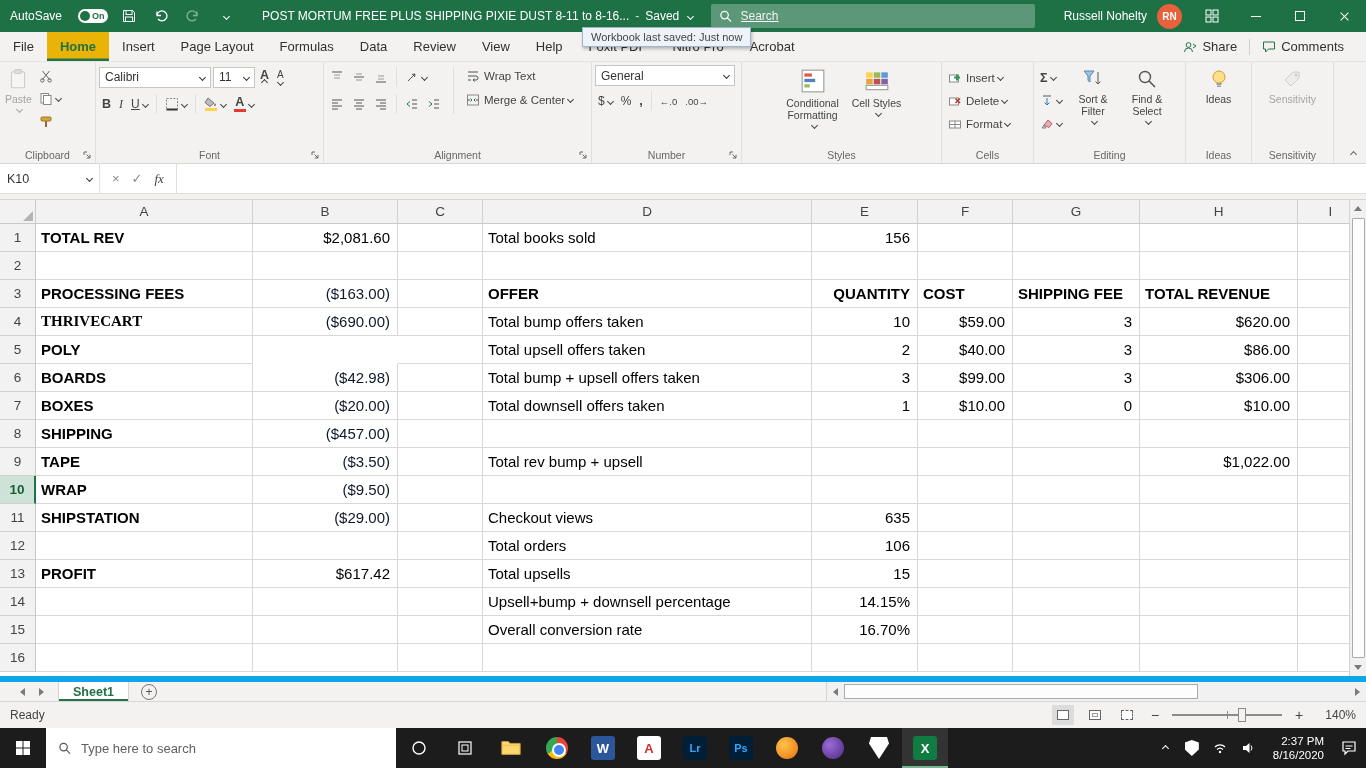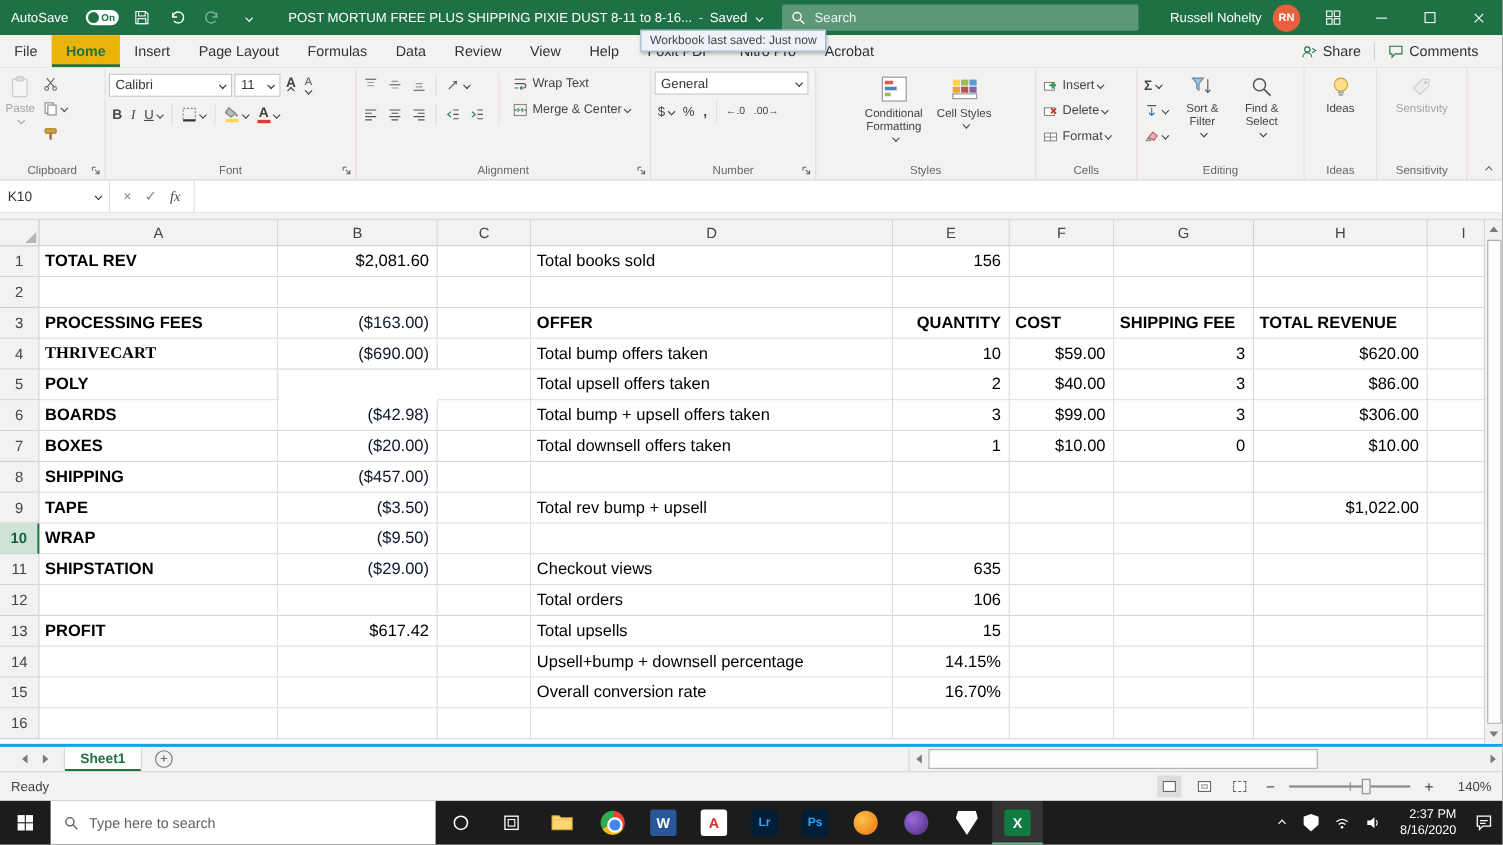--- a/index.html
+++ b/index.html
@@ -14,21 +14,21 @@
   .knob { width:10px; height:10px; border-radius:50%; background:#1E7145; }
   .toggle span { font-size:9px; color:#1E7145; font-weight:bold; }
   .qbtn { width:22px; height:22px; display:flex; align-items:center; justify-content:center; }
   .qbtn svg { display:block; }
   .dim { opacity:.45; }
   .doc-title { margin-left:26px; white-space:nowrap; display:flex; align-items:center; gap:6px; }
   .chev { display:inline-block; width:5px; height:5px; border-right:1.2px solid currentColor; border-bottom:1.2px solid currentColor; transform:rotate(45deg); margin-left:3px; flex:0 0 auto; }
   .chev.up { transform:rotate(-135deg); }
   .tb-spacer { flex:1; }
   .title-search { width:324px; height:24px; background:rgba(255,255,255,.28); border-radius:2px; display:flex; align-items:center; padding:0 8px; gap:8px; }
-  .title-search input { background:transparent; border:none; outline:none; color:#fff; font-size:12px; width:100%; }
+  .title-search input { background:transparent; border:none; outline:none; color:#fff; font-size:12px; width:100%;text-decoration:underline; }
   .title-search input::placeholder { color:#ECF4EF; }
   .tb-right { display:flex; align-items:center; height:100%; }
   .username { margin:0 10px; white-space:nowrap; }
   .avatar { width:25px; height:25px; border-radius:50%; background:#E8603C; color:#fff; font-size:10px; font-weight:bold; display:flex; align-items:center; justify-content:center; margin-right:8px; }
   .winbtn { width:44px; height:32px; display:flex; align-items:center; justify-content:center; color:#fff; }
   .min-glyph { width:10px; border-top:1px solid #fff; display:inline-block; }
   .max-glyph { width:10px; height:10px; border:1px solid #fff; display:inline-block; }
   .x-glyph { position:relative; width:11px; height:11px; display:inline-block; }
   .x-glyph::before,.x-glyph::after { content:""; position:absolute; left:5px; top:0; width:1px; height:11px; background:#fff; }
   .x-glyph::before { transform:rotate(45deg); } .x-glyph::after { transform:rotate(-45deg); }
@@ -90,21 +90,21 @@
   .cell.ar { justify-content:flex-end; padding-right:7px; }
   .vscroll { position:absolute; top:0; right:0; bottom:0; width:17px; background:#F1F1F1; border-left:1px solid #D4D4D4; display:flex; flex-direction:column; align-items:center; }
   .sbtn-arrow { height:17px; width:17px; display:flex; align-items:center; justify-content:center; }
   .vthumb { width:13px; flex:1; margin:1px 0; background:#FDFDFD; border:1px solid #ABABAB; border-radius:1px; }
   .tri-up { width:0;height:0;border-left:4px solid transparent;border-right:4px solid transparent;border-bottom:5px solid #7a7a7a; }
   .tri-down { width:0;height:0;border-left:4px solid transparent;border-right:4px solid transparent;border-top:5px solid #7a7a7a; }
   .tri-left { width:0;height:0;border-top:4px solid transparent;border-bottom:4px solid transparent;border-right:5px solid #7a7a7a; }
   .tri-right { width:0;height:0;border-top:4px solid transparent;border-bottom:4px solid transparent;border-left:5px solid #7a7a7a; }
 
   
-  .sheettabs { height:25px; flex:0 0 25px; background:#F3F2F1; border-top:3px solid #0ea5e9; display:flex; align-items:stretch; font-size:12.5px; }
+  .sheettabs { height:25px; flex:0 0 25px; background:#F3F2F1; border-top:6px solid #0ea5e9; display:flex; align-items:stretch; font-size:12.5px; }
   .stnav { display:flex; align-items:center; gap:14px; padding:0 14px 0 20px; }
   .sheettab { background:#fff; color:#217346; font-weight:bold; display:flex; align-items:center; padding:0 14px; border-left:1px solid #D4D4D4; border-right:1px solid #D4D4D4; box-shadow:inset 0 -2px 0 #217346; }
   .addsheet { width:16px; height:16px; border-radius:50%; border:1px solid #767676; color:#555; display:flex; align-items:center; justify-content:center; font-size:12px; line-height:1; align-self:center; margin-left:12px; }
   .hscroll { margin-left:auto; width:540px; display:flex; align-items:stretch; background:#F1F1F1; border-left:1px solid #D4D4D4; }
   .hs-btn { width:17px; display:flex; align-items:center; justify-content:center; }
   .hthumb { flex:0 0 70%; margin:2px 0; background:#FDFDFD; border:1px solid #ABABAB; }
   .htrack { flex:1; display:flex; }
 
   
   .statusbar { height:27px; flex:0 0 27px; background:#F3F2F1; border-top:1px solid #D8D6D4; display:flex; align-items:center; font-size:12px; color:#444; }

